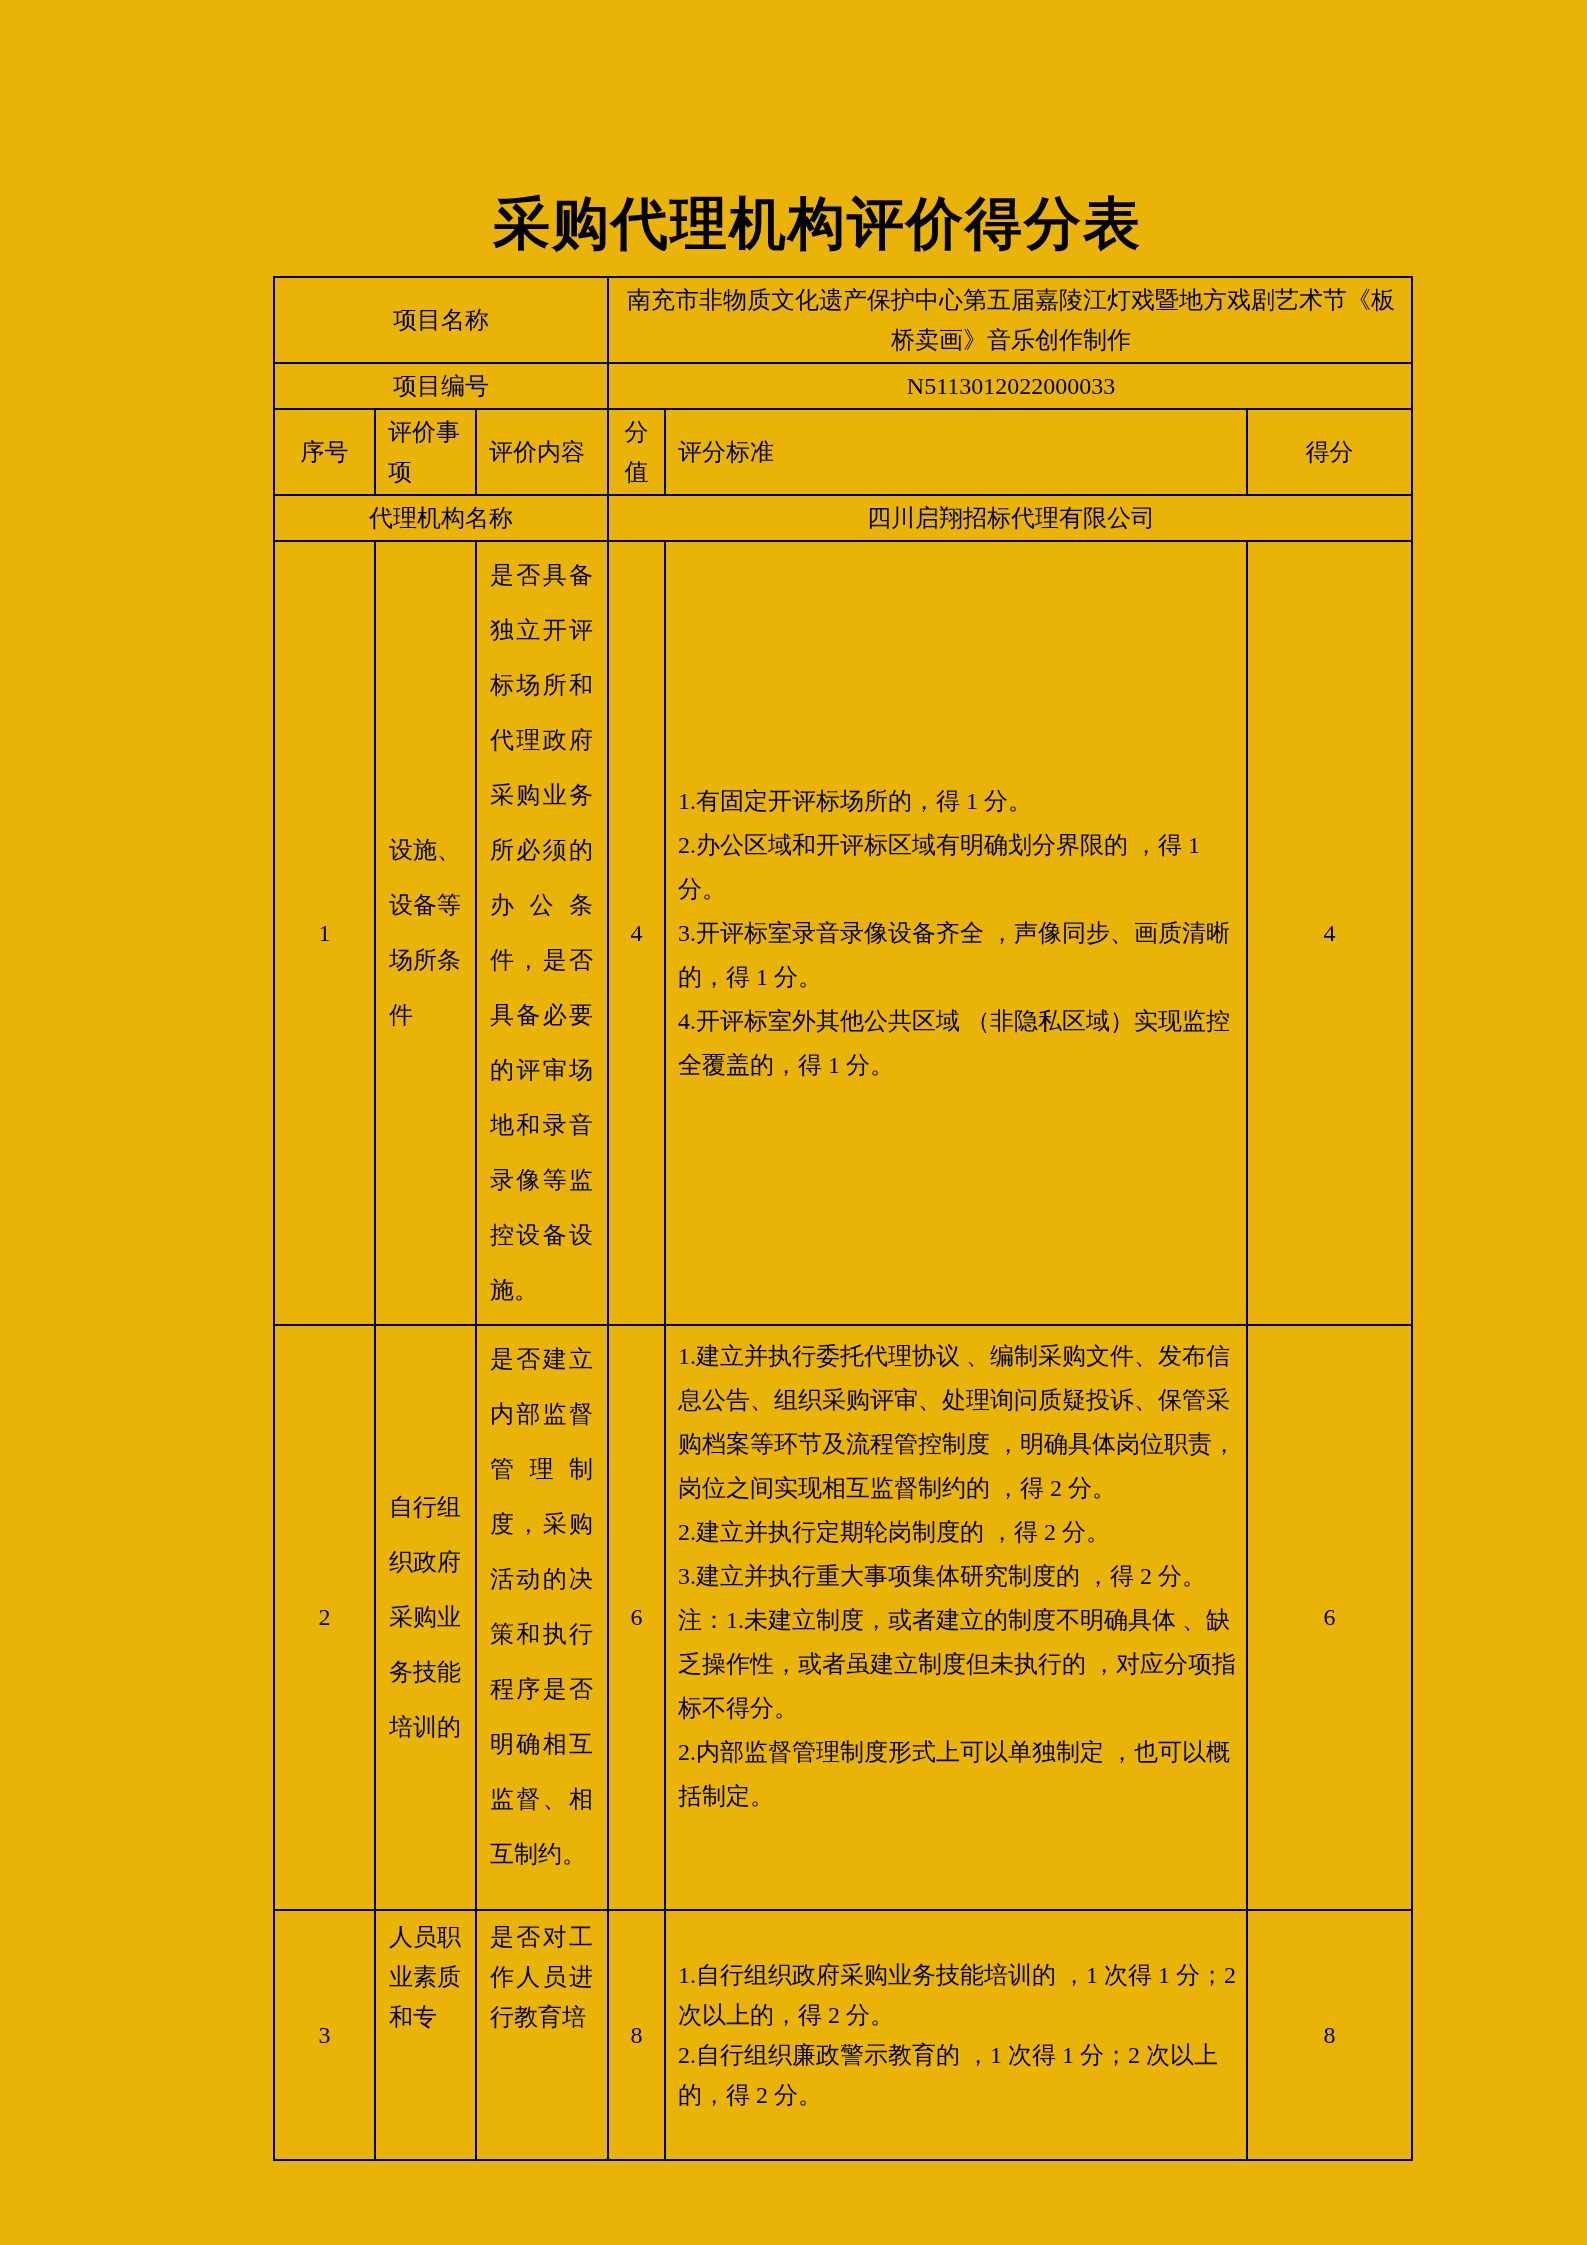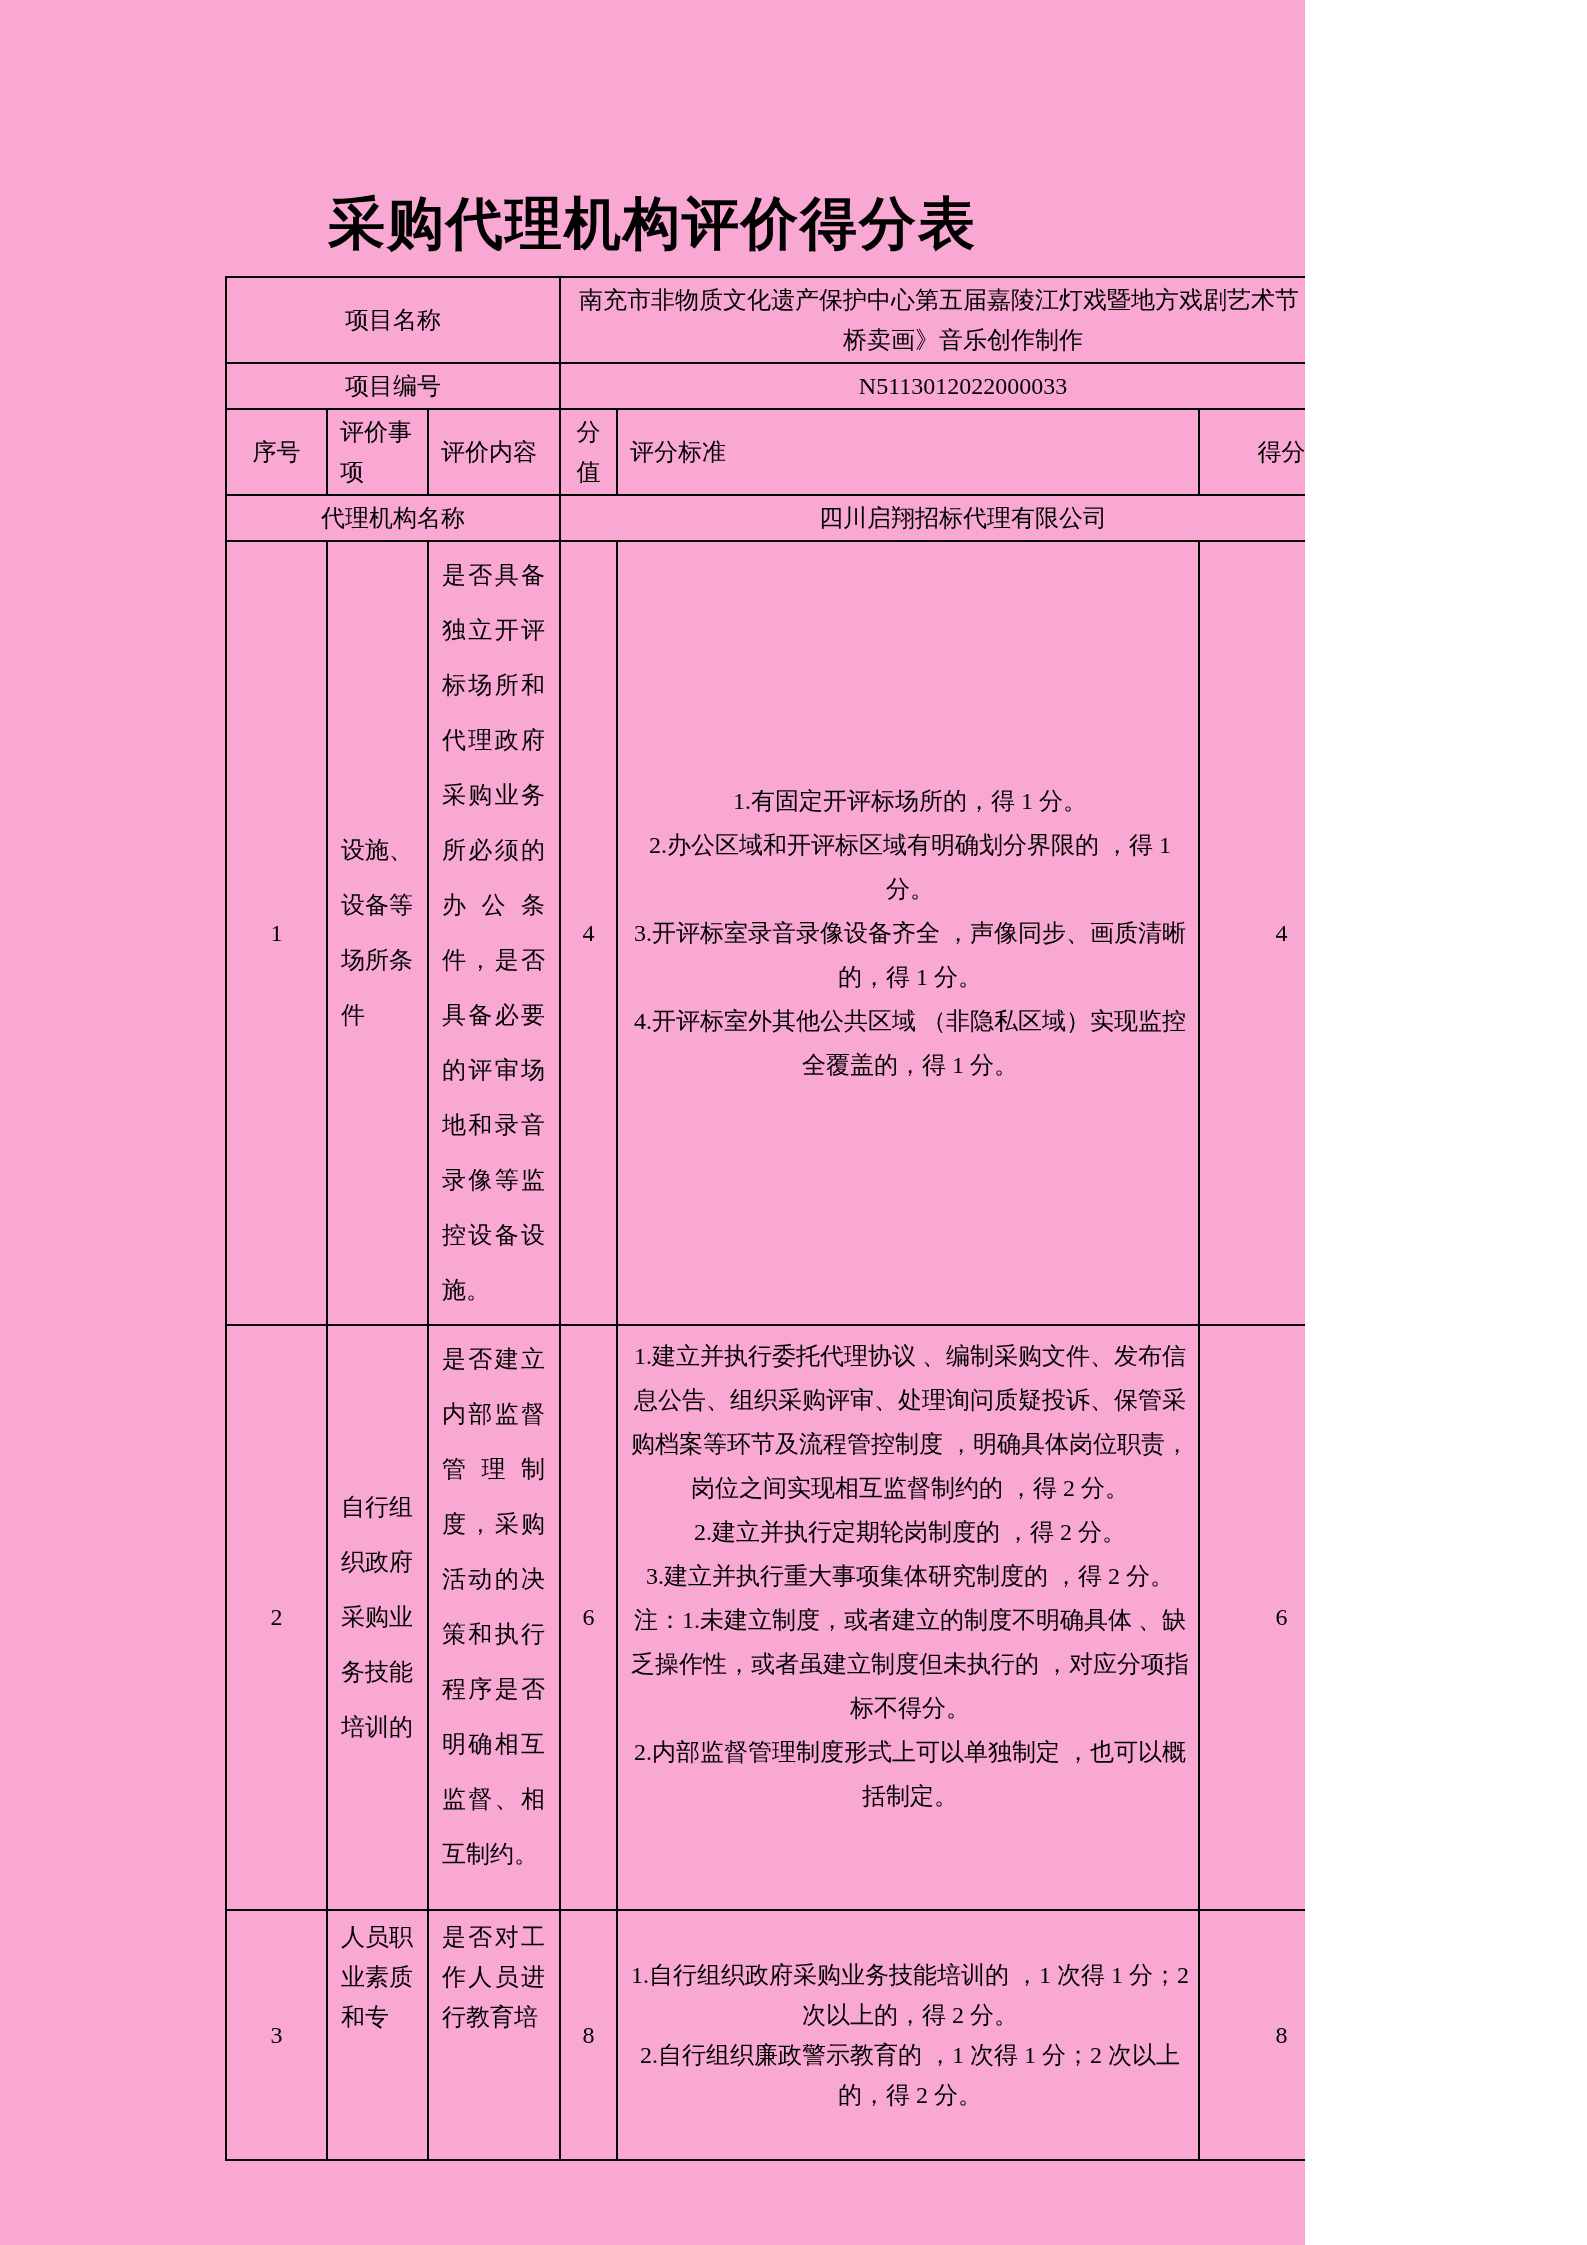--- a/index.html
+++ b/index.html
@@ -1,24 +1,25 @@
 <!DOCTYPE html>
 <html><head>
 <meta charset="utf-8">
 <style>
   html,body{margin:0;padding:0;background:#ffffff;}
   .page{
     position:relative;
-    width:1305px;height:2245px;
-    background:#f9a8d4;
+    width:1587px;height:2245px;
+    background:#eab308;
     font-family:"Liberation Serif","DejaVu Serif",serif;
     color:#000;
     overflow:hidden;
     box-sizing:border-box;
     padding-top:192px;
+    padding-left:48px;
   }
   .doc-title{
     width:100%;
     text-align:center;
     font-size:57px;
     font-weight:bold;
     letter-spacing:2px;
     line-height:64px;
     margin:0 0 20px 0;
   }
@@ -47,21 +48,21 @@
   td.col-index{ text-align:center; }
   td.col-item, td.col-content{
     text-align:justify;
     padding:6px 14px 6px 13px;
   }
   td.col-points, td.col-score{ text-align:center; }
   td.col-criteria{
     white-space:pre-line;
     line-height:44px;
     padding:4px 8px 4px 12px;
-    text-align:center;
+    text-align:left;
   }
   td.v-top{ vertical-align:top; }
   tr.row3 td{ line-height:40px; }
   tr.row3 td.col-criteria{ line-height:40px;margin-left:8px; }
   .clip{ max-height:164px; overflow:hidden; }
 </style>
 </head>
 <body>
 
 <div class="page">

